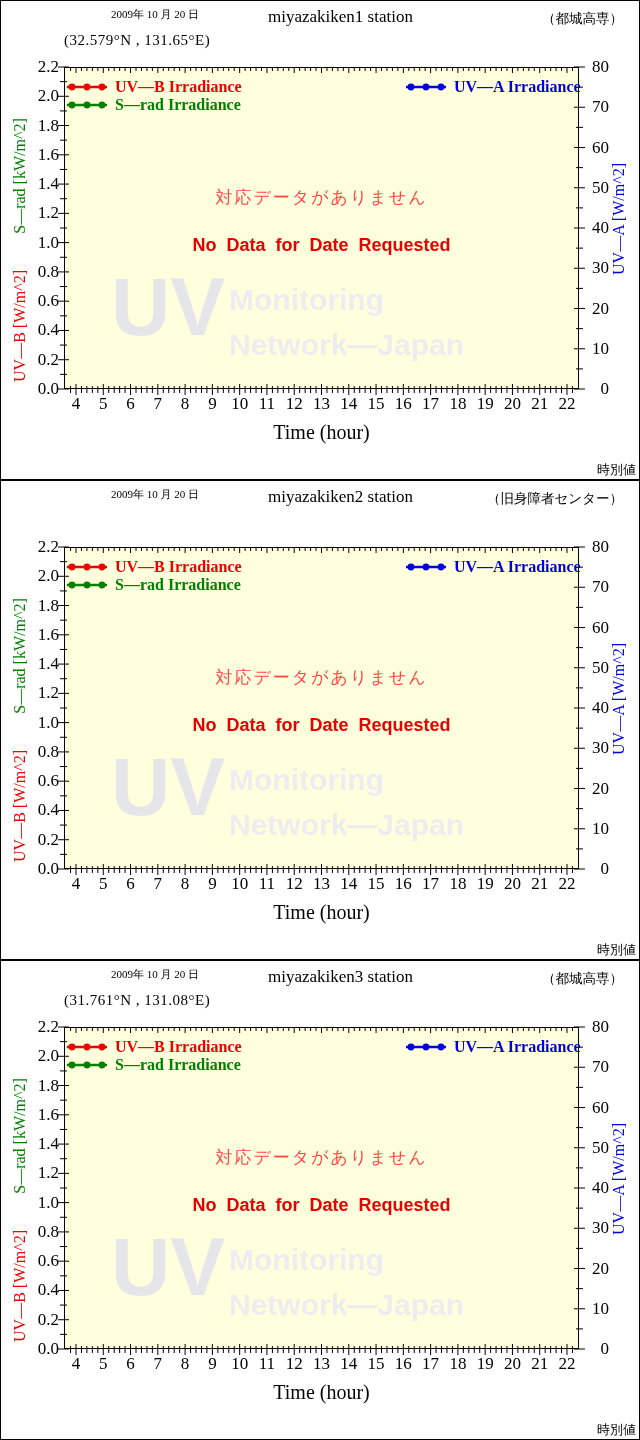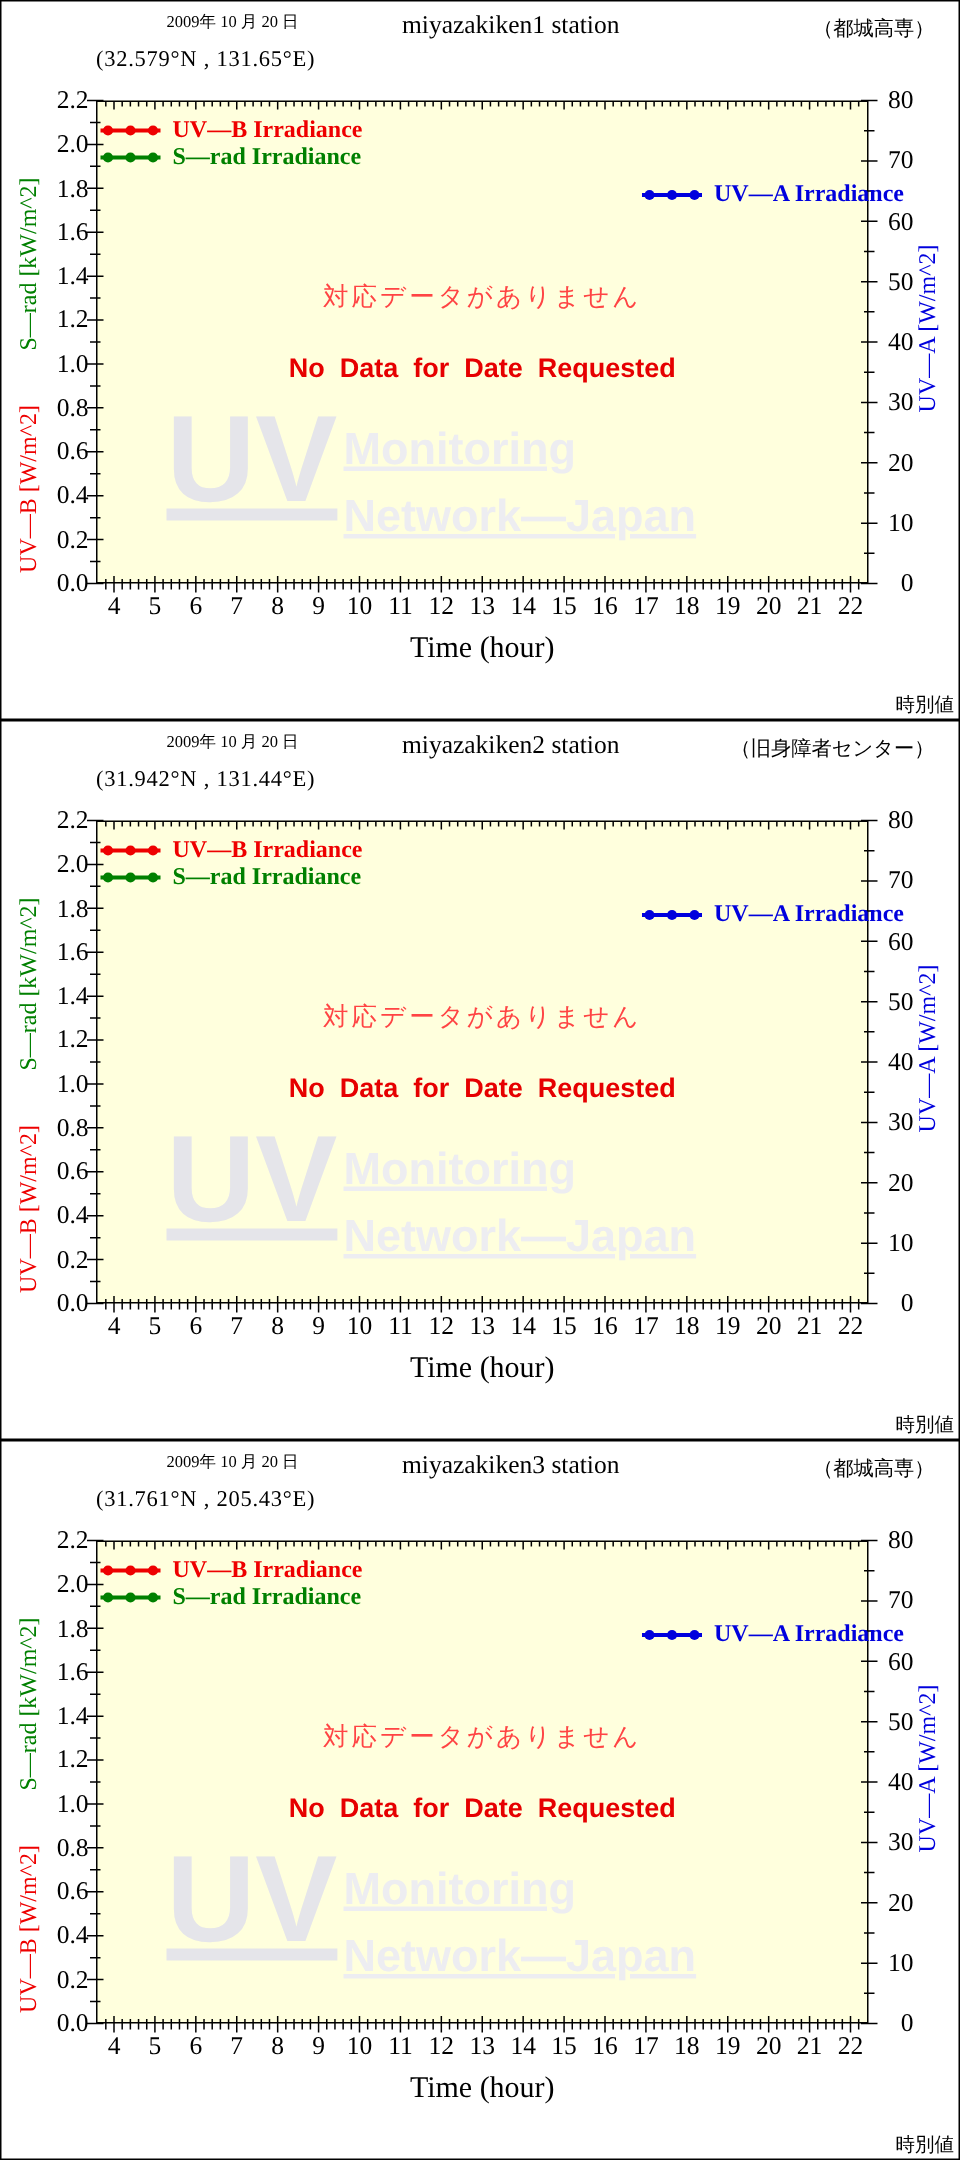--- a/index.html
+++ b/index.html
@@ -5,30 +5,30 @@
   html,body{margin:0;padding:0;background:#ffffff;}
   body{width:640px;height:1440px;font-family:"Liberation Serif","DejaVu Serif",serif;color:#000;}
   .panel{position:relative;width:640px;height:480px;box-sizing:border-box;border:1px solid #000;background:#ffffff;overflow:hidden;}
   .t-date{position:absolute;left:110px;top:6px;font-size:11px;white-space:nowrap;}
   .t-station{position:absolute;left:267px;top:6px;font-size:17px;white-space:nowrap;}
   .t-loc{position:absolute;right:16px;top:9px;font-size:13.5px;white-space:nowrap;}
   .subtitle{position:absolute;left:63px;width:515px;top:31px;font-size:15px;letter-spacing:.5px;}
   .chart{position:absolute;left:0;top:0;width:640px;height:480px;}
   .plot{position:absolute;left:63px;top:66px;width:515px;height:322px;box-sizing:border-box;border:1px solid #000;overflow:hidden;}
   svg.ticks{position:absolute;left:0;top:0;width:640px;height:480px;pointer-events:none;}
-  .wm{position:absolute;font-family:"Liberation Sans","DejaVu Sans",sans-serif;font-weight:bold;line-height:1;white-space:nowrap;text-decoration:underline;}
+  .wm{position:absolute;font-family:"Liberation Sans","DejaVu Sans",sans-serif;font-weight:bold;line-height:1;white-space:nowrap;}
   .wm-uv{left:46px;top:198px;font-size:82px;}
   .wm-l1{left:164px;top:217px;font-size:30px;}
   .wm-l2{left:164px;top:262px;font-size:30px;}
   .msg-jp{position:absolute;left:0;right:0;top:118px;text-align:center;font-size:17px;letter-spacing:2px;white-space:nowrap;}
   .msg-en{position:absolute;left:0;right:0;top:167px;text-align:center;font-family:"Liberation Sans","DejaVu Sans",sans-serif;font-weight:bold;font-size:18px;word-spacing:5px;white-space:nowrap;}
   .leg{position:absolute;display:flex;align-items:center;gap:7px;font-size:16px;font-weight:bold;white-space:nowrap;}
   .leg-uvb{left:65px;top:77px;}
   .leg-srad{left:65px;top:95px;}
-  .leg-uva{left:426px;top:77px;margin-top:43px;}
+  .leg-uva{left:404px;top:77px;}
   .leg svg{display:block;}
   .ax{position:absolute;white-space:nowrap;transform:translate(-50%,-50%) rotate(-90deg);font-size:16px;}
   .ax-green{left:19px;top:175px;}
   .ax-red{left:19px;top:325px;}
   .ax-blue{left:618px;top:218px;}
   .xlabel{position:absolute;left:63px;width:515px;top:420px;text-align:center;font-size:20px;}
   .corner{position:absolute;right:3px;top:460px;font-size:13px;font-family:"Liberation Sans","DejaVu Sans",sans-serif;}
   .xt{position:absolute;top:393px;width:34px;margin-left:-17px;text-align:center;font-size:17px;}
   .ylt{position:absolute;left:12px;width:46px;text-align:right;font-size:17px;height:18px;line-height:18px;}
   .yrt{position:absolute;left:585px;width:23px;text-align:right;font-size:17px;height:18px;line-height:18px;}
@@ -349,21 +349,20 @@
       <div class="yrt" style="top: 57px;">80</div>
     </div>
   <div class="xlabel">Time (hour)</div>
   <div class="corner">時別値</div>
 </section>
 
 <section class="panel">
   <span class="t-date">2009年 10 月 20 日</span>
   <span class="t-station">miyazakiken2 station</span>
   <span class="t-loc">（旧身障者センター）</span>
-  <div class="subtitle">(31.942°N , 131.44°E)</div>
   <div class="chart">
     <div class="plot" style="background: rgb(255, 255, 221);">
       <div class="wm wm-uv" style="color: rgb(229, 229, 234);">UV</div>
       <div class="wm wm-l1" style="color: rgb(237, 237, 241);">Monitoring</div>
       <div class="wm wm-l2" style="color: rgb(237, 237, 241);">Network—Japan</div>
       <div class="msg-jp" style="color: rgb(255, 68, 68);">対応データがありません</div>
       <div class="msg-en" style="color: rgb(230, 0, 0);">No Data for Date Requested</div>
     </div>
     <svg class="ticks" viewBox="0 0 640 480">
         <line x1="75" y1="383" x2="75" y2="394" stroke="#000000" stroke-width="1"></line>
@@ -665,21 +664,21 @@
       <div class="yrt" style="top: 57px;">80</div>
     </div>
   <div class="xlabel">Time (hour)</div>
   <div class="corner">時別値</div>
 </section>
 
 <section class="panel">
   <span class="t-date">2009年 10 月 20 日</span>
   <span class="t-station">miyazakiken3 station</span>
   <span class="t-loc">（都城高専）</span>
-  <div class="subtitle">(31.761°N , 205.43°E)</div>
+  <div class="subtitle">(31.761°N , 131.08°E)</div>
   <div class="chart">
     <div class="plot" style="background: rgb(255, 255, 221);">
       <div class="wm wm-uv" style="color: rgb(229, 229, 234);">UV</div>
       <div class="wm wm-l1" style="color: rgb(237, 237, 241);">Monitoring</div>
       <div class="wm wm-l2" style="color: rgb(237, 237, 241);">Network—Japan</div>
       <div class="msg-jp" style="color: rgb(255, 68, 68);">対応データがありません</div>
       <div class="msg-en" style="color: rgb(230, 0, 0);">No Data for Date Requested</div>
     </div>
     <svg class="ticks" viewBox="0 0 640 480">
         <line x1="75" y1="383" x2="75" y2="394" stroke="#000000" stroke-width="1"></line>

